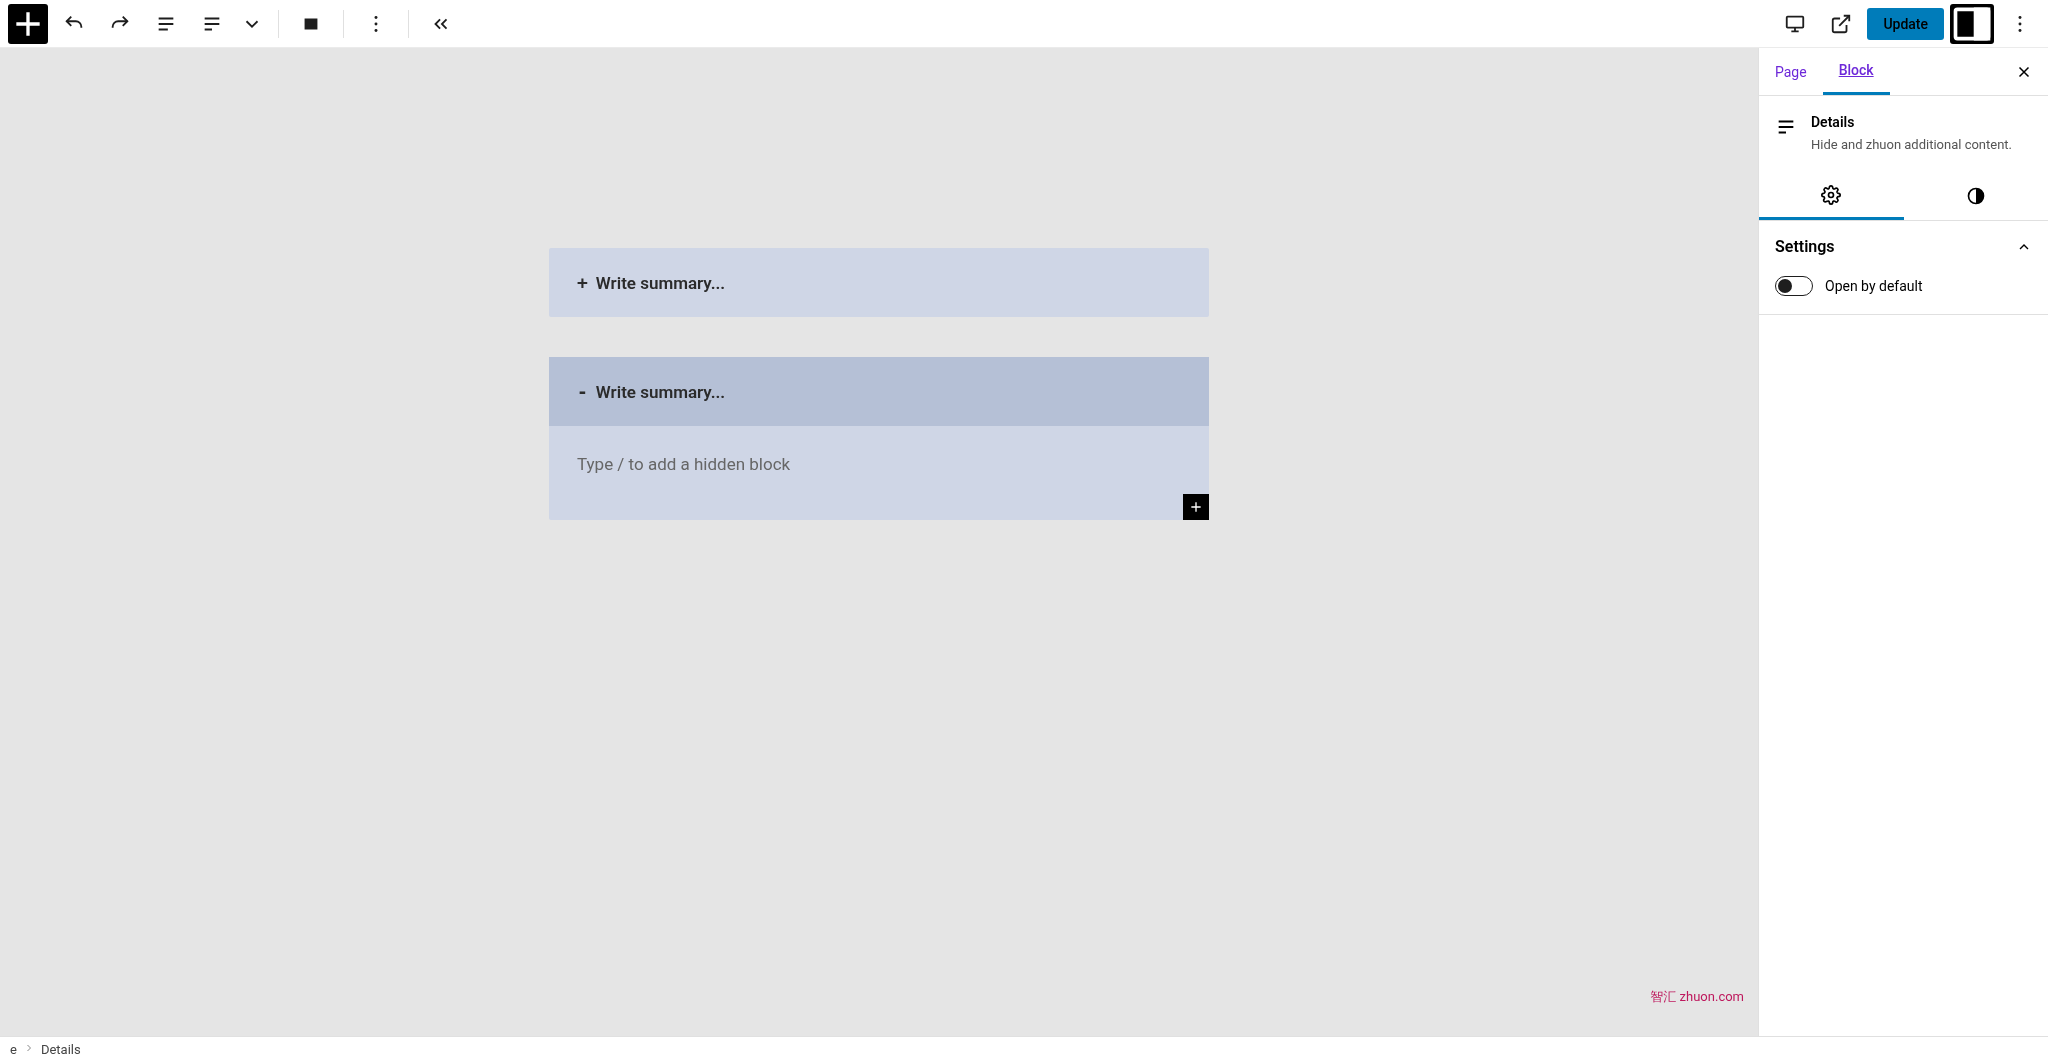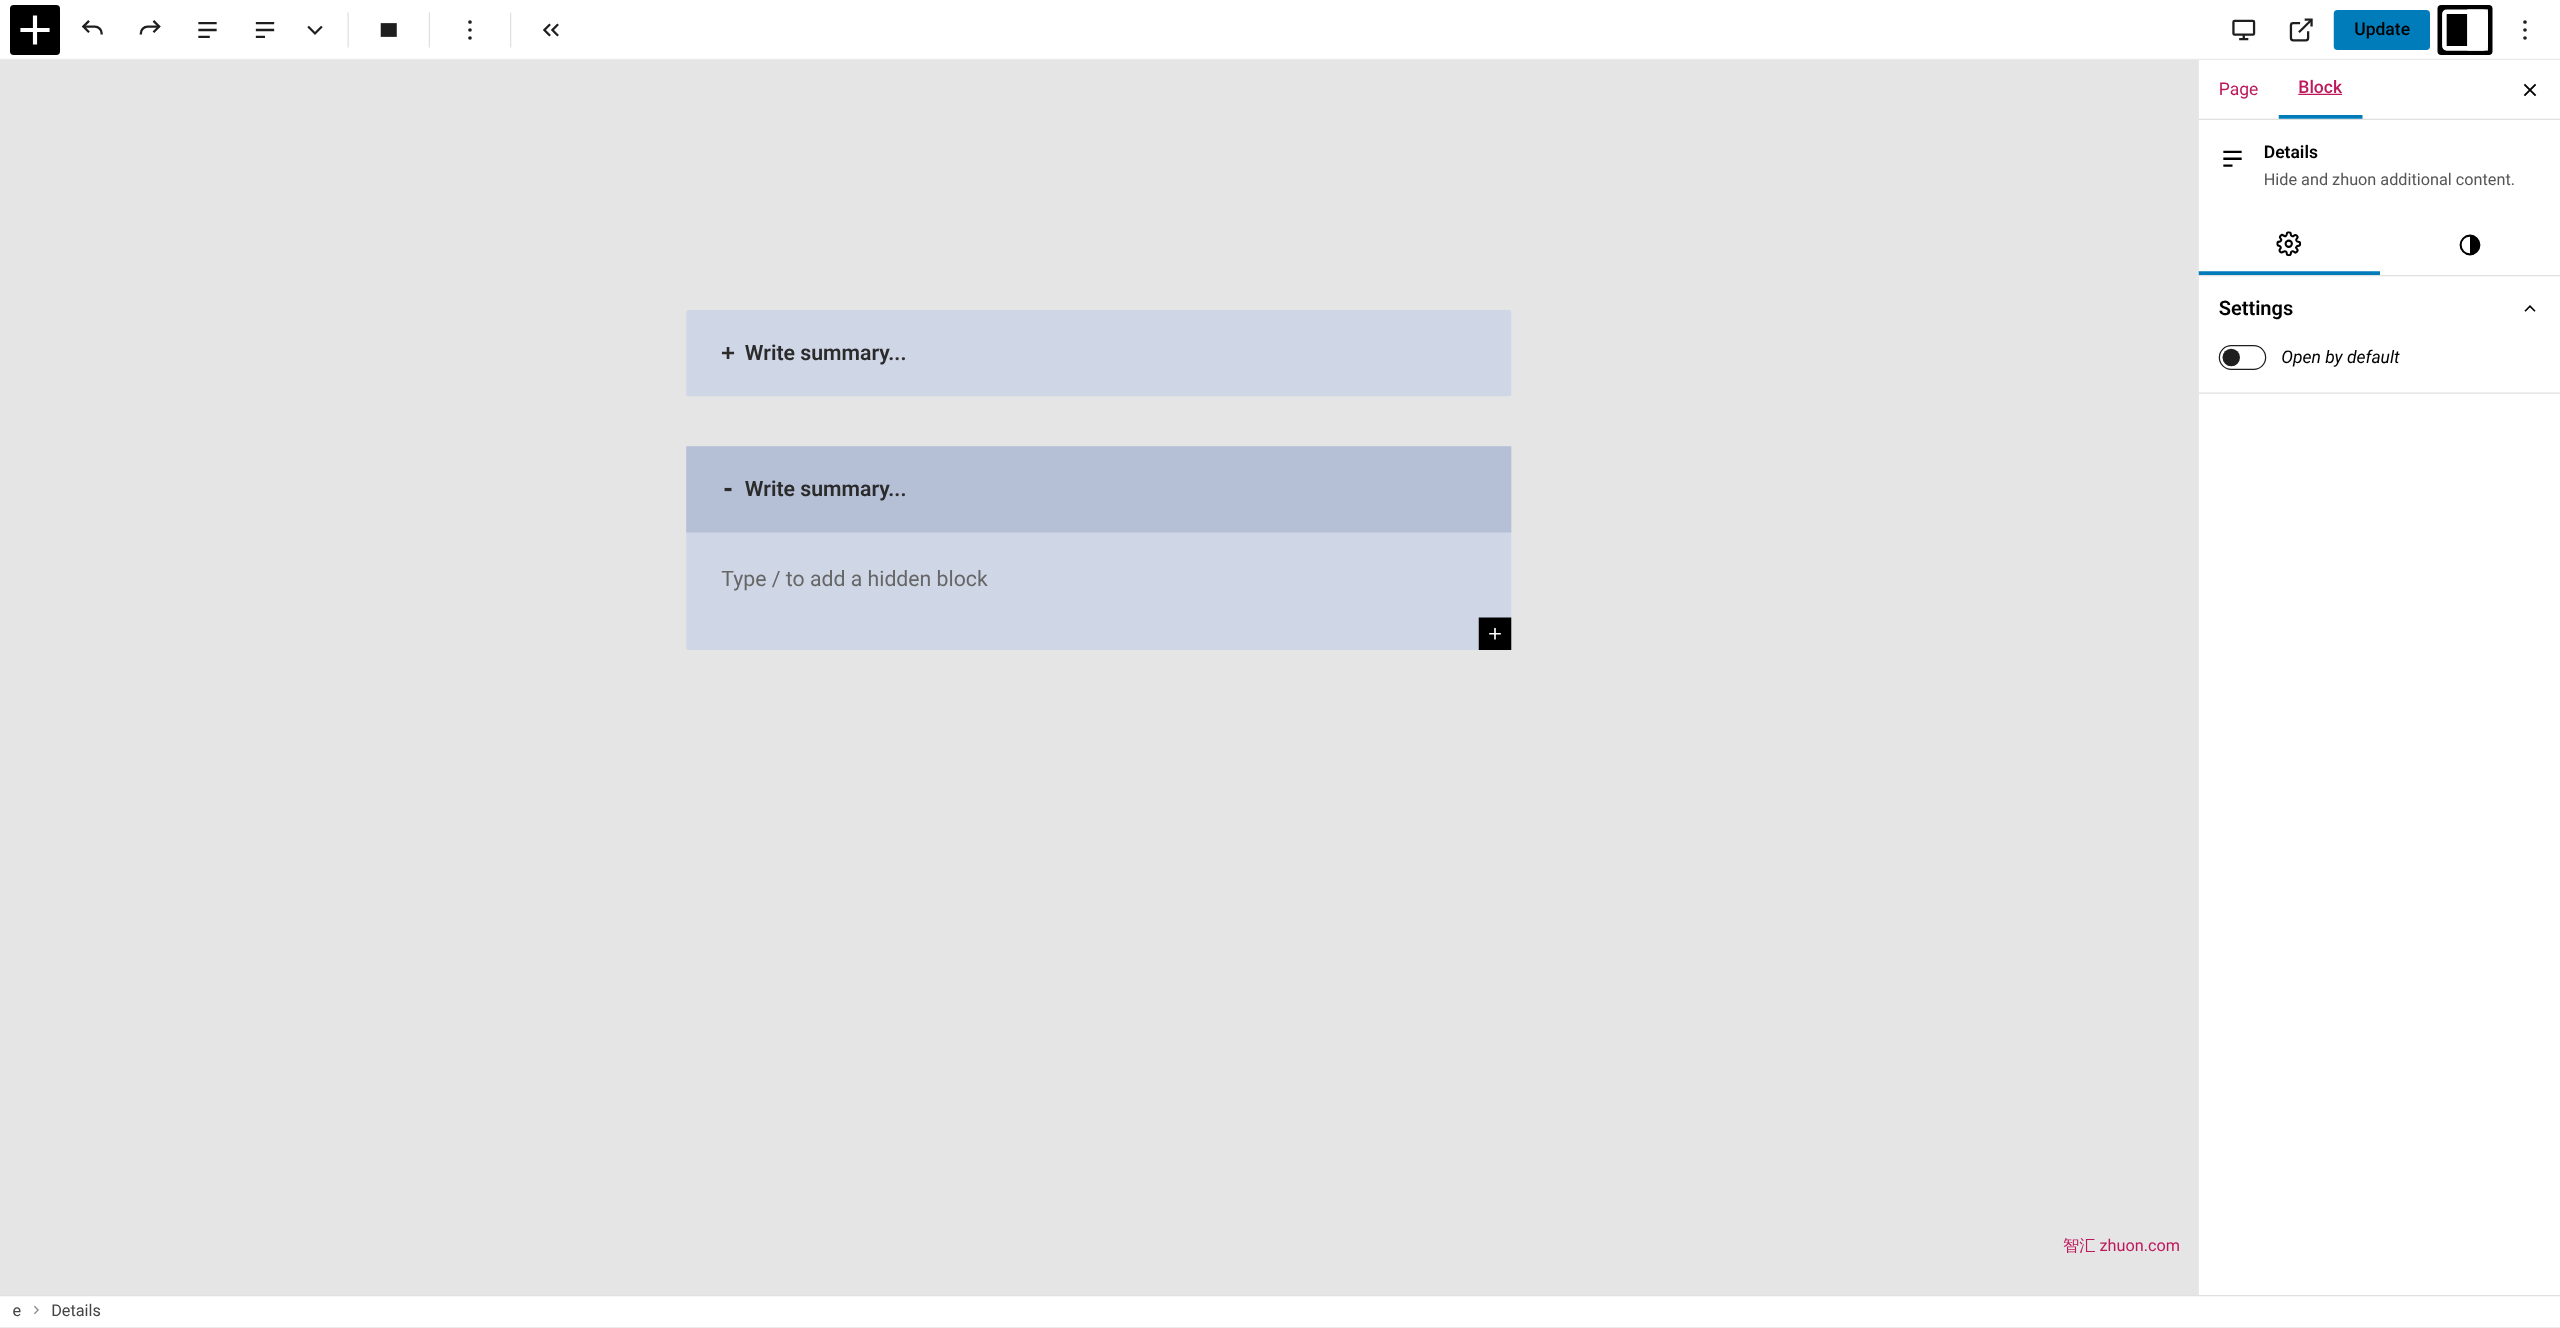--- a/index.html
+++ b/index.html
@@ -28,36 +28,36 @@
 .details-summary { padding: 24px 28px; font-size: 17px; font-weight: 600; color: #2b2b2b; display: flex; align-items: center; cursor: pointer; }
 .details-summary .toggle-icon { font-family: monospace; margin-right: 8px; font-size: 18px; }
 .details-open .details-summary { background: #b5c0d6; }
 .details-body { padding: 28px 28px 12px; position: relative; }
 .details-body-text { font-size: 17px; color: #666; }
 .add-inner { position: absolute; right: 0; bottom: 0; width: 26px; height: 26px; background: #000; color: #fff; display: flex; align-items: center; justify-content: center; font-size: 18px; cursor: pointer; }
 
 
 .sidebar { width: 290px; background: #fff; border-left: 1px solid #e0e0e0; display: flex; flex-direction: column; }
 .tabs { display: flex; align-items: center; border-bottom: 1px solid #e0e0e0; position: relative; }
-.tab { padding: 14px 16px; font-size: 14px; color: #be185d; cursor: pointer; }
+.tab { padding: 14px 16px; font-size: 14px; color: #6d28d9; cursor: pointer; }
 .tab.active { border-bottom: 3px solid #007cba; font-weight: 500; text-decoration: underline; }
 .close-sidebar { margin-left: auto; margin-right: 8px; width: 32px; height: 32px; display: flex; align-items: center; justify-content: center; cursor: pointer; }
 
 .block-header { padding: 18px 16px; display: flex; gap: 14px; align-items: flex-start; }
 .block-header svg { width: 22px; height: 22px; flex-shrink: 0; margin-top: 2px; }
 .block-name { font-size: 14px; font-weight: 600; }
 .block-desc { font-size: 13px; color: #555; margin-top: 6px; line-height: 1.4; }
 
 .settings-tabs { display: flex; border-bottom: 1px solid #e0e0e0; }
 .settings-tab { flex: 1; height: 48px; display: flex; align-items: center; justify-content: center; cursor: pointer; }
 .settings-tab.active { border-bottom: 3px solid #007cba; }
 
 .panel { border-bottom: 1px solid #e0e0e0; }
 .panel-hdr { padding: 16px; display: flex; align-items: center; justify-content: space-between; cursor: pointer; font-size: 16px; font-weight: 600; }
-.panel-body { padding: 4px 16px 18px; font-style: italic; }
+.panel-body { padding: 4px 16px 18px; }
 
 .toggle-row { display: flex; align-items: center; gap: 12px; font-size: 14px; }
 .switch { width: 38px; height: 20px; border: 1px solid #1e1e1e; border-radius: 10px; position: relative; cursor: pointer; background: #fff; }
 .switch .knob { position: absolute; left: 2px; top: 2px; width: 14px; height: 14px; background: #1e1e1e; border-radius: 50%; }
 
 
 .footer { height: 26px; background: #fff; border-top: 1px solid #e0e0e0; display: flex; align-items: center; padding: 0 10px; font-size: 13px; color: #444; }
 .footer .crumb-sep { margin: 0 6px; color: #888; }
 .watermark { position: absolute; right: 14px; bottom: 30px; font-size: 13px; color: #be185d; pointer-events: none; }
 

